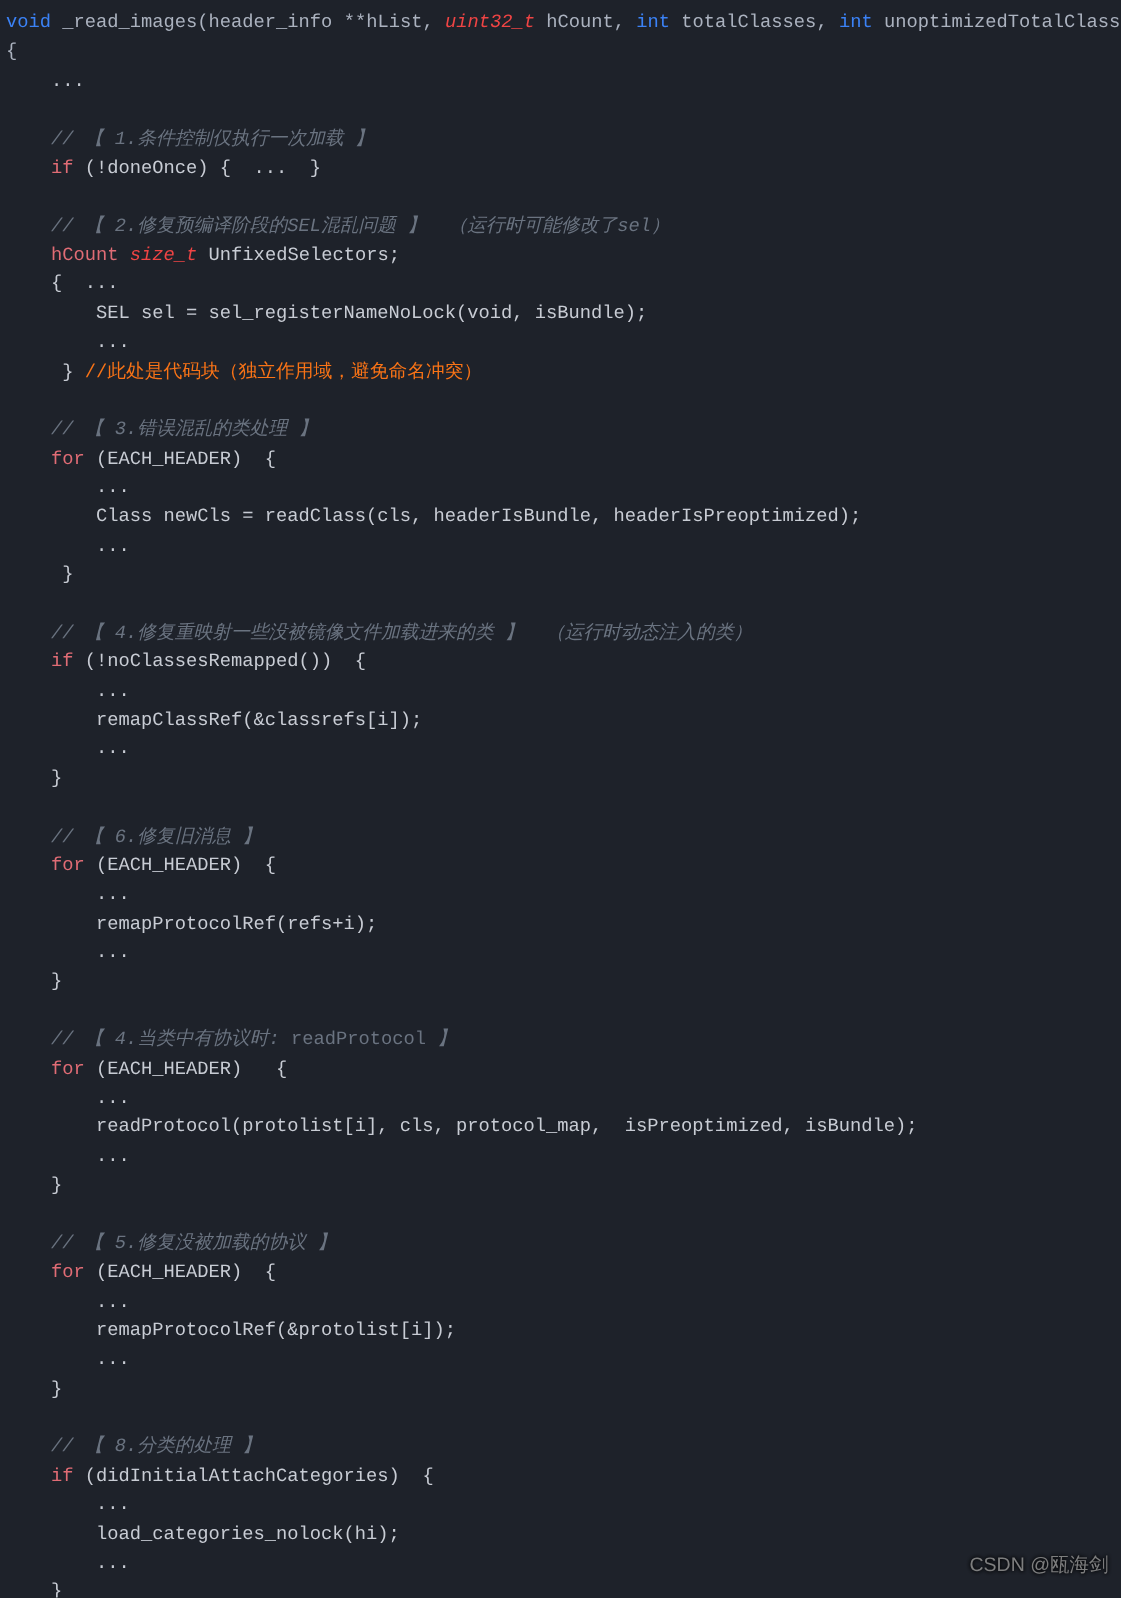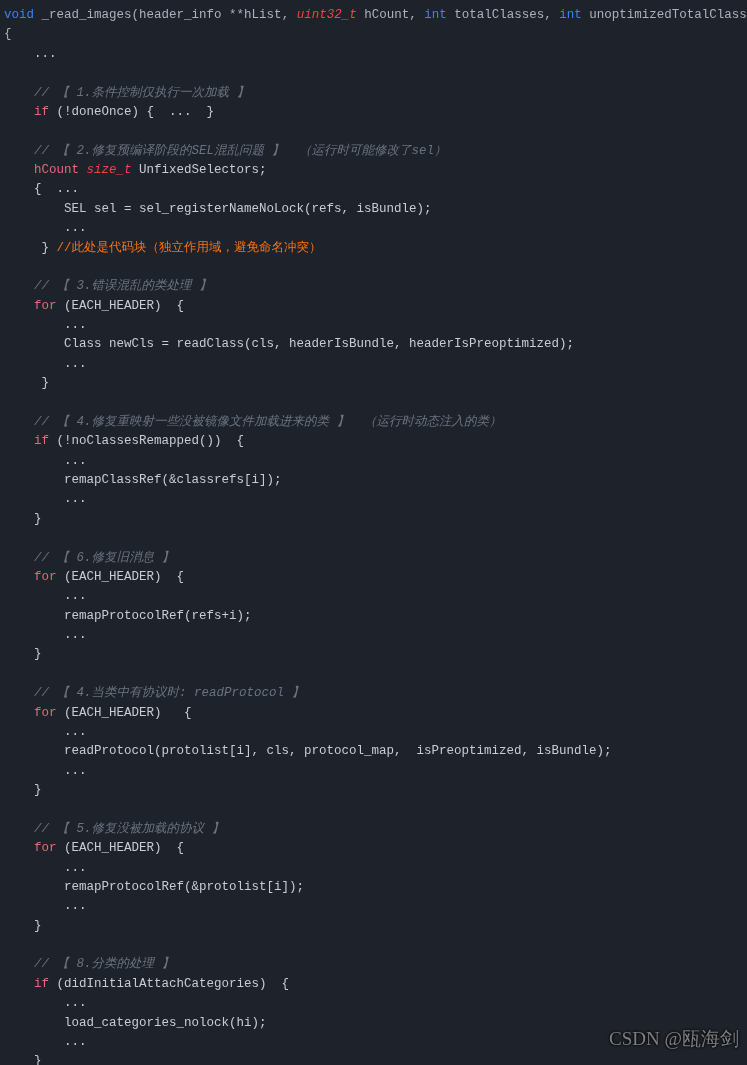--- a/index.html
+++ b/index.html
@@ -20,48 +20,48 @@
     padding: 6px 4px;
     white-space: pre;
     font-family: inherit;
   }
   .type { color: #3b82f6; }
   .typ2 { color: #ef4444; font-style: italic; }
   .fn { color: #abb2bf; }
   .param { color: #abb2bf; }
   .cmt { color: #f97316; }
   .cmt-i { color: #6a7380; font-style: italic; }
-  .cmt-sel { color: #6a7380; font-style: italic; }
+  .cmt-sel { color: #6a7380; }
   .kw2 { color: #e06c75; }
   .punc { color: #abb2bf; }
   .watermark {
     position: absolute;
     right: 8px;
     bottom: 12px;
     color: #888;
     text-shadow: 0 0 3px #000, 0 0 3px #000;
-    font-family: Liberation Serif, serif;
-    font-size: 19px;
+    font-family: Liberation Sans, sans-serif;
+    font-size: 13px;
     opacity: 0.9;
   }
 </style>
 </head>
 <body>
 
 <pre><span class="type">void</span> <span class="fn">_read_images</span><span class="punc">(</span><span class="fn">header_info</span> <span class="punc">**</span><span class="param">hList</span><span class="punc">, </span><span class="typ2">uint32_t</span> <span class="param">hCount</span><span class="punc">, </span><span class="type">int</span> <span class="param">totalClasses</span><span class="punc">, </span><span class="type">int</span> <span class="param">unoptimizedTotalClasses</span>
 <span class="punc">{</span>
     <span>...</span>
 
     <span class="cmt-i">// 【 1.条件控制仅执行一次加载 】</span>
     <span class="kw2">if</span> <span>(!doneOnce) {  ...  }</span>
 
     <span class="cmt-i">// 【 2.修复预编译阶段的SEL混乱问题 】</span>  <span class="cmt-i">（运行时可能修改了sel）</span>
     <span class="kw2">hCount</span> <span class="typ2">size_t</span> <span>UnfixedSelectors;</span>
     <span>{  ...</span>
-        <span>SEL sel = sel_registerNameNoLock(refs, isBundle);</span>
+        <span>SEL sel = sel_registerNameNoLock(void, isBundle);</span>
         <span>...</span>
     <span> } </span><span class="cmt">//此处是代码块（独立作用域，避免命名冲突）</span>
 
     <span class="cmt-i">// 【 3.错误混乱的类处理 】</span>
     <span class="kw2">for</span> <span>(EACH_HEADER)  {</span>
         <span>...</span>
         <span>Class newCls = readClass(cls, headerIsBundle, headerIsPreoptimized);</span>
         <span>...</span>
     <span> }</span>
 

